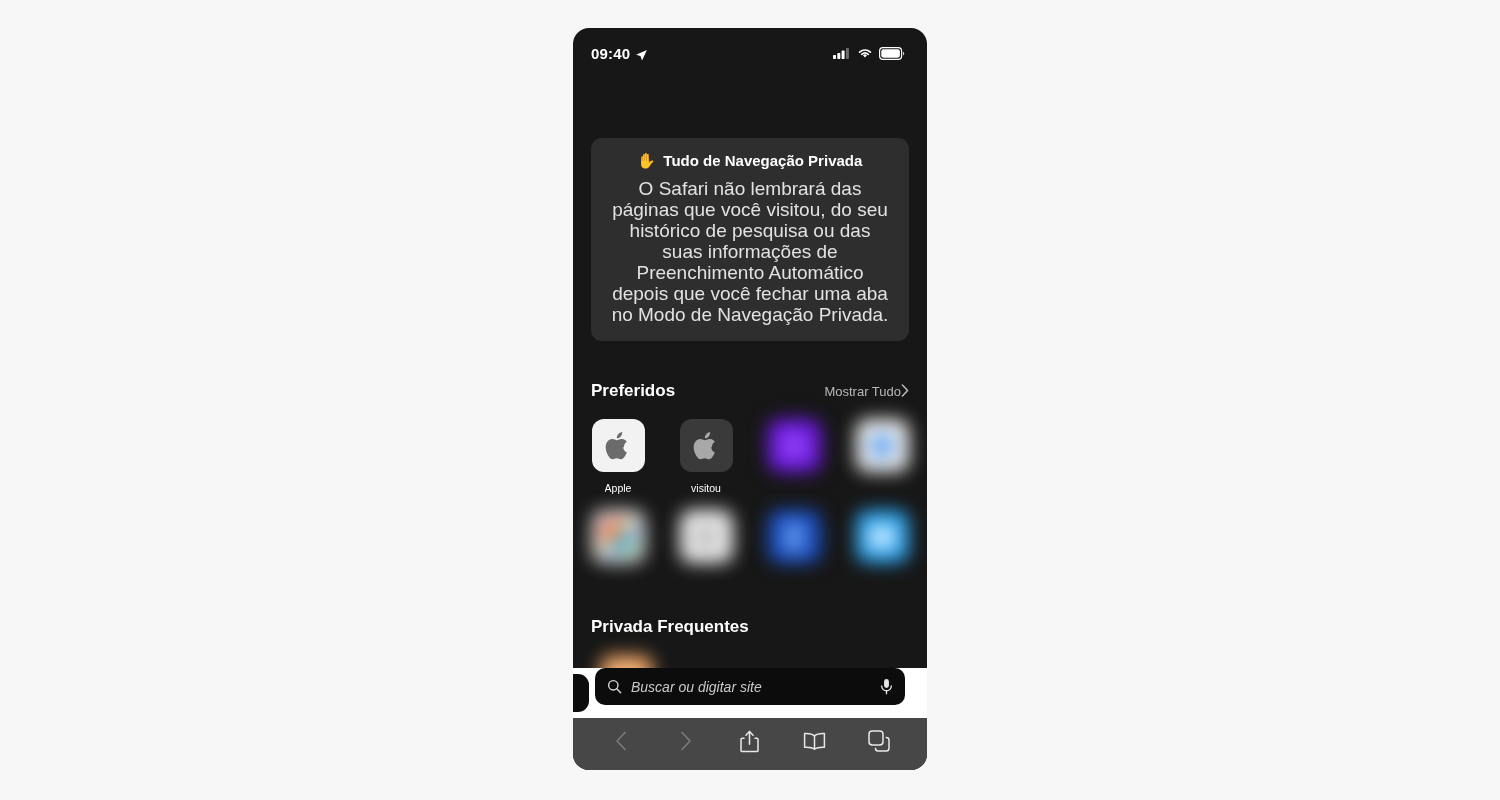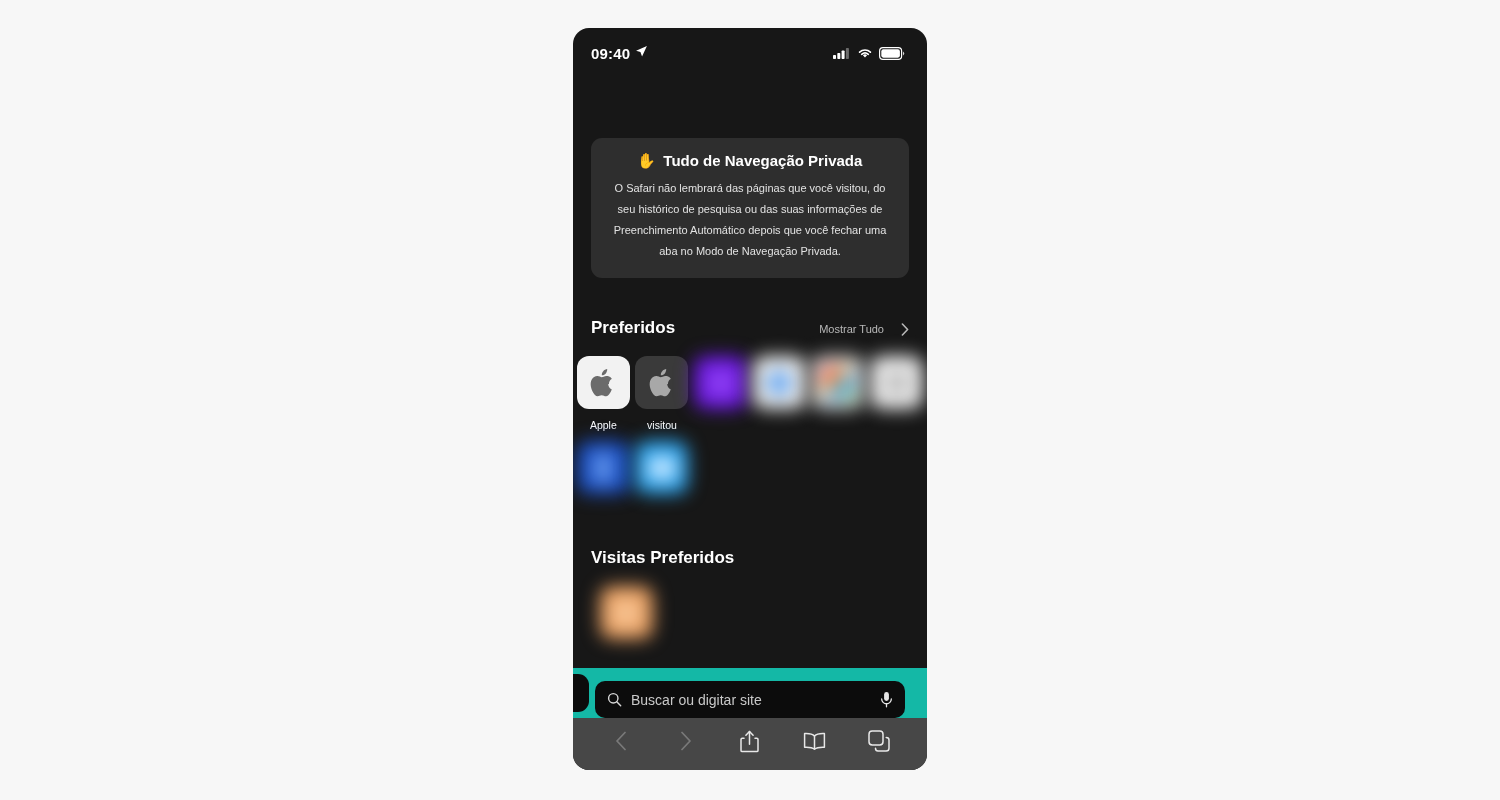--- a/index.html
+++ b/index.html
@@ -39,21 +39,21 @@
     flex: 0 0 auto;
     display: flex;
     align-items: center;
     justify-content: space-between;
     padding: 0 22px 0 18px;
     box-sizing: border-box;
     color: #ffffff;
   }
   .status-left {
     display: flex;
-    align-items: flex-start;
+    align-items: flex-end;
     gap: 5px;
   }
   .status-time {
     font-size: 15px;
     font-weight: bold;
     letter-spacing: 0.2px;
     color: #ffffff;
   }
   .loc-arrow { display: block; }
   .status-right {
@@ -88,55 +88,55 @@
     font-weight: bold;
     margin-bottom: 9px;
   }
   .hand-icon {
     font-size: 15px;
     line-height: 1;
     color: #ffffff;
   }
   .private-body {
     color: #e2e2e2;
-    font-size: 11px;
+    font-size: 19px;
     line-height: 21px;
     text-align: center;
   }
 
   
   .section-head {
     display: flex;
     align-items: baseline;
     justify-content: space-between;
     padding: 0 18px;
     margin-top: 40px;
   }
   .section-title {
     color: #ffffff;
     font-size: 17px;
     font-weight: bold;
   }
   .show-all {
     display: flex;
     align-items: flex-start;
-    gap: 17px;
+    gap: 0;
     color: #b8b8b8;
-    font-size: 11px;
+    font-size: 13px;
     cursor: pointer;
   }
   .chev { display: block; }
 
   
   .fav-grid {
     display: grid;
-    grid-template-columns: repeat(6, 1fr);
+    grid-template-columns: repeat(4, 1fr);
     padding: 0 1px;
     margin-top: 10px;
-    row-gap: 2px;
+    row-gap: 8px;
   }
   .fav-item {
     display: flex;
     flex-direction: column;
     align-items: center;
     padding-top: 8px;
     cursor: pointer;
   }
   .fav-tile {
     width: 53px;
@@ -173,22 +173,23 @@
   
   .bottombar {
     flex: 0 0 auto;
     background: #474747;
     padding: 0 0 6px 0;
   }
   .searchrow {
     position: relative;
     height: 50px;
     display: flex;
-    align-items: flex-end;
-    background: #14b8a6;
+    align-items: flex-start;
+    background: #ffffff;
+    font-style: italic;
   }
   .peek-card {
     position: absolute;
     left: -14px;
     top: 6px;
     width: 30px;
     height: 38px;
     background: #0c0c0c;
     border-radius: 11px;
   }
@@ -341,21 +342,21 @@
 
         <div class="fav-item blurred">
           <div class="fav-tile" style="background:#2aa3ee">
             <div style="width:28px;height:24px;border-radius:6px;background:#bfe4ff"></div>
           </div>
           <div class="fav-label">&nbsp;&nbsp;&nbsp;&nbsp;</div>
         </div>
       </div>
 
       <div class="section-head" style="margin-top:32px;">
-        <span class="section-title">Visitas Preferidos</span>
+        <span class="section-title">Privada Frequentes</span>
       </div>
 
       <div class="freq-grid">
         <div class="fav-item blurred">
           <div class="fav-tile" style="background:#eda161">
             <div style="width:30px;height:30px;border-radius:6px;background:#f5bf8d"></div>
           </div>
           <div class="fav-label">&nbsp;&nbsp;&nbsp;&nbsp;</div>
         </div>
       </div>

